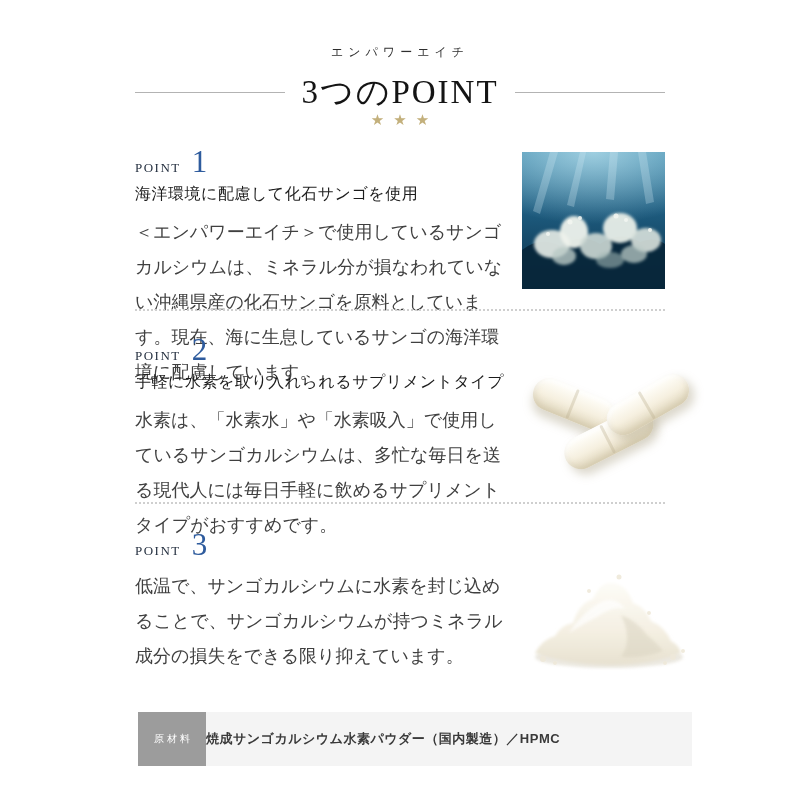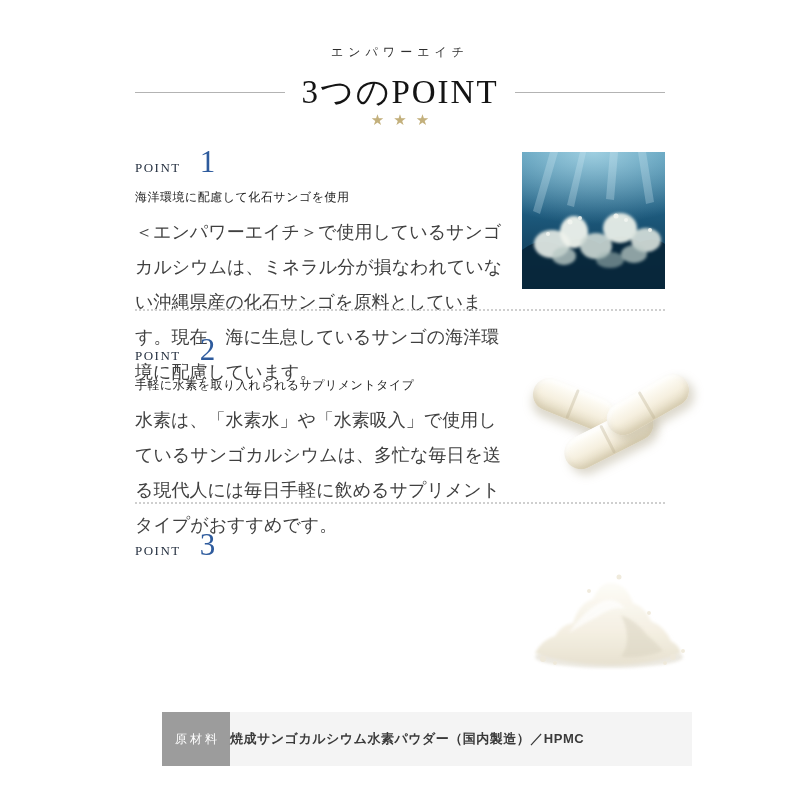--- a/index.html
+++ b/index.html
@@ -29,32 +29,32 @@
 
   
   .point {
     position:absolute; left:135px; width:530px;
     display:flex; justify-content:space-between; align-items:flex-start;
   }
   .p1 { top:146px; }
   .p2 { top:334px; }
   .p3 { top:529px; }
   .point-text { width:378px; flex:none; }
-  .point-label-row { display:flex; align-items:baseline; gap:19px; }
+  .point-label-row { display:flex; align-items:baseline; gap:11px; }
   .point-label {
     font-family:"Liberation Serif","DejaVu Serif",serif;
     font-size:13px; letter-spacing:1.5px; color:#263141;
   }
   .point-number {
     font-family:"Liberation Serif","DejaVu Serif",serif;
     font-size:31px; line-height:1; color:#2e5b9d;
   }
   .point-title {
-    margin:11px 0 0; font-family:"Liberation Serif","DejaVu Serif",serif;
-    font-size:12px; font-weight:500; color:#1c1c1c; letter-spacing:0.5px;
+    margin:5px 0 0; font-family:"Liberation Serif","DejaVu Serif",serif;
+    font-size:16px; font-weight:500; color:#1c1c1c; letter-spacing:0.5px;
     width:420px; white-space:pre-line; line-height:1.5;
   }
   .point-body {
     margin:9px 0 0; font-size:18px; line-height:1.95; color:#404040;
   }
 
   .divider {
     position:absolute; left:135px; width:530px; height:0;
     border-top:2px dotted #cfcfcf;
   }
@@ -83,21 +83,21 @@
   .photo-powder { flex:none; width:165px; height:137px; margin-top:12px; margin-right:-25px; }
 
   
   .ingredients {
     position:absolute; top:712px; left:138px; width:554px; height:54px;
     display:flex; align-items:stretch;
   }
   .ing-label {
     flex:none; width:68px; background:#9c9c9c; color:#ffffff;
     display:flex; align-items:center; justify-content:center;
-    font-size:12px; letter-spacing:3px; text-indent:3px;margin-left:24px;
+    font-size:10px; letter-spacing:3px; text-indent:3px;
   }
   .ing-value {
     flex:1; background:#f4f4f4; display:flex; align-items:center;
     font-size:13px; font-weight:bold; color:#3a3a3a; letter-spacing:0.5px;
   }
 </style>
 </head>
 <body>
 
 <div class="page">
@@ -185,20 +185,21 @@
   </section>
 
   <div class="divider d2"></div>
 
   <section class="point p3">
     <div class="point-text">
       <div class="point-label-row">
         <span class="point-label">POINT</span>
         <span class="point-number">3</span>
       </div>
+      <p class="point-body">低温で、サンゴカルシウムに水素を封じ込めることで、サンゴカルシウムが持つミネラル成分の損失をできる限り抑えています。</p>
     </div>
     <div class="photo-powder">
       <svg width="165" height="137" viewBox="0 0 165 137" xmlns="http://www.w3.org/2000/svg">
         <defs>
           <linearGradient id="pow" x1="0" y1="0" x2="0" y2="1">
             <stop offset="0" stop-color="#fdfcf7"></stop>
             <stop offset="0.6" stop-color="#f4efe2"></stop>
             <stop offset="1" stop-color="#e7e1d0"></stop>
           </linearGradient>
           <filter id="psoft" x="-30%" y="-30%" width="160%" height="160%">

